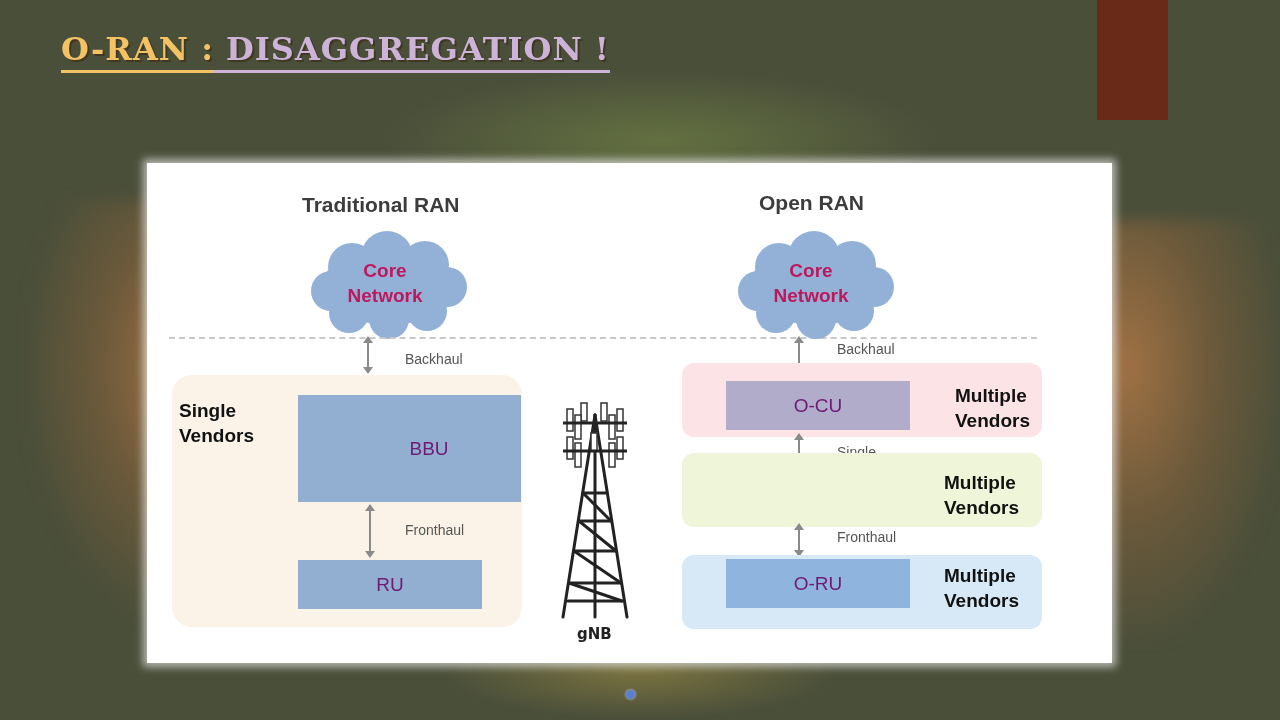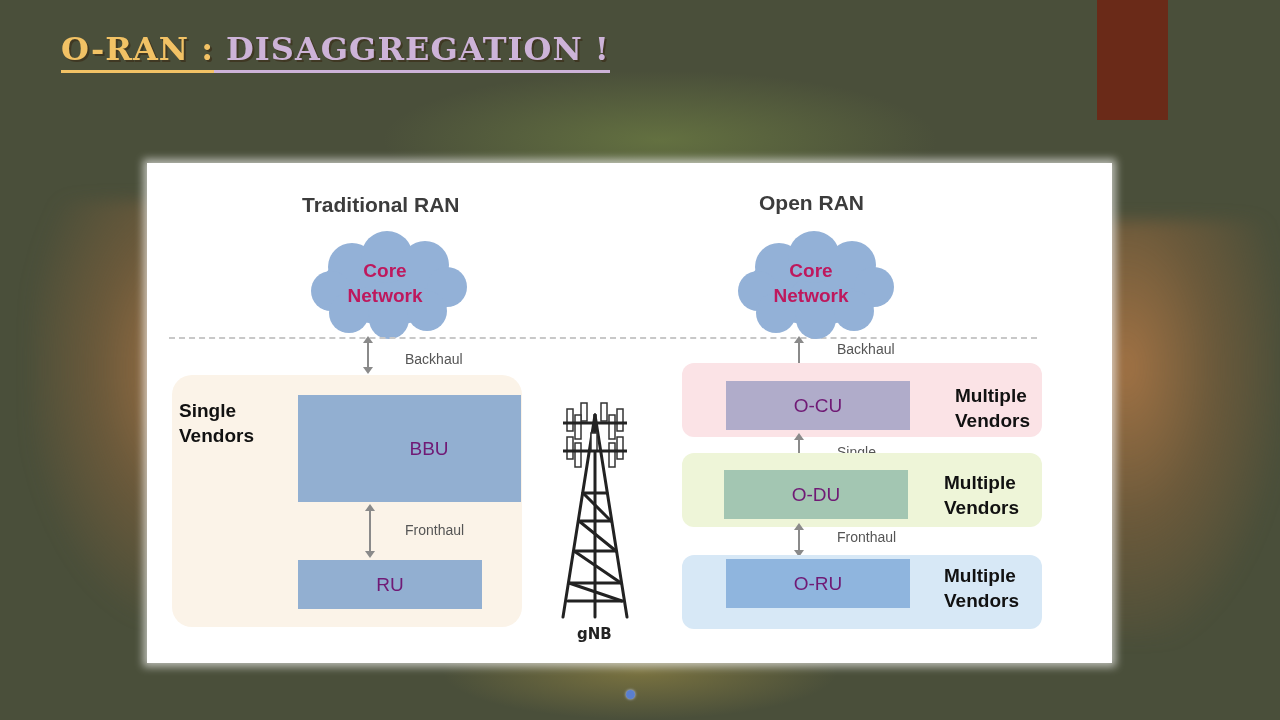--- a/index.html
+++ b/index.html
@@ -189,21 +189,20 @@
   <div class="block" style="left:579px; top:218px; width:184px; height:49px; background:#b0acca;">O-CU</div>
   <div class="abs vendor-label" style="left:808px; top:220px;">
     <div>Multiple</div>
     <div>Vendors</div>
   </div>
 
   <div class="arrow" style="left:651px; top:276px; height:22px;"></div>
   <div class="abs link-label" style="left:690px; top:281px;">Single</div>
 
   <div class="region" style="left:535px; top:290px; width:360px; height:74px; background:#eef5d8; border-radius:12px;"></div>
-  <div class="block" style="left:577px; top:307px; width:184px; height:49px; background:#a3c6b2;">O-DU</div>
   <div class="abs vendor-label" style="left:797px; top:307px;">
     <div>Multiple</div>
     <div>Vendors</div>
   </div>
 
   <div class="arrow" style="left:651px; top:366px; height:22px;"></div>
   <div class="abs link-label" style="left:690px; top:366px;">Fronthaul</div>
 
   <div class="region" style="left:535px; top:392px; width:360px; height:74px; background:#d7e8f6; border-radius:12px;"></div>
   <div class="block" style="left:579px; top:396px; width:184px; height:49px; background:#8fb5de;">O-RU</div>

